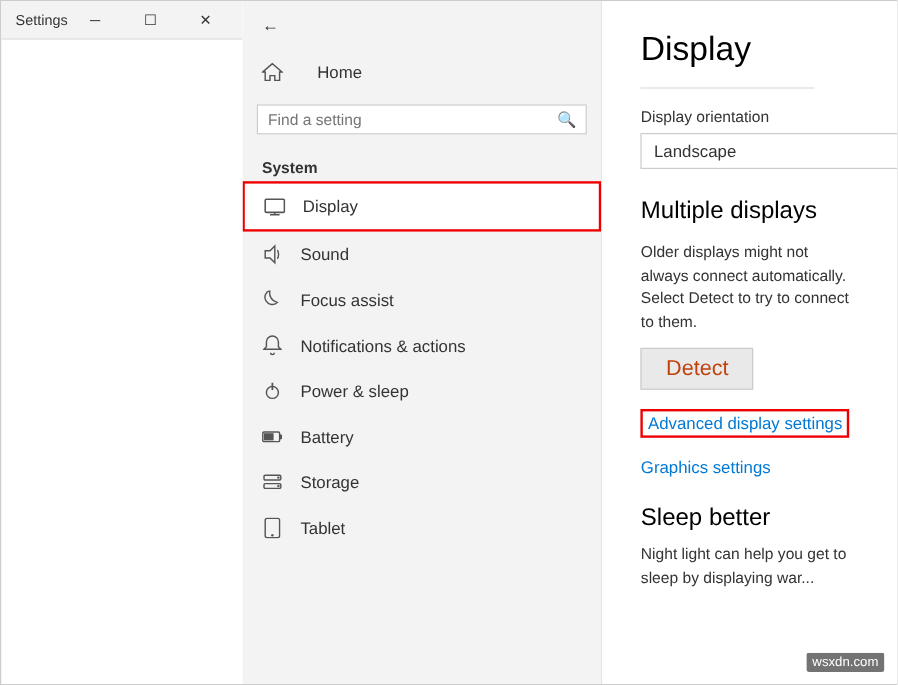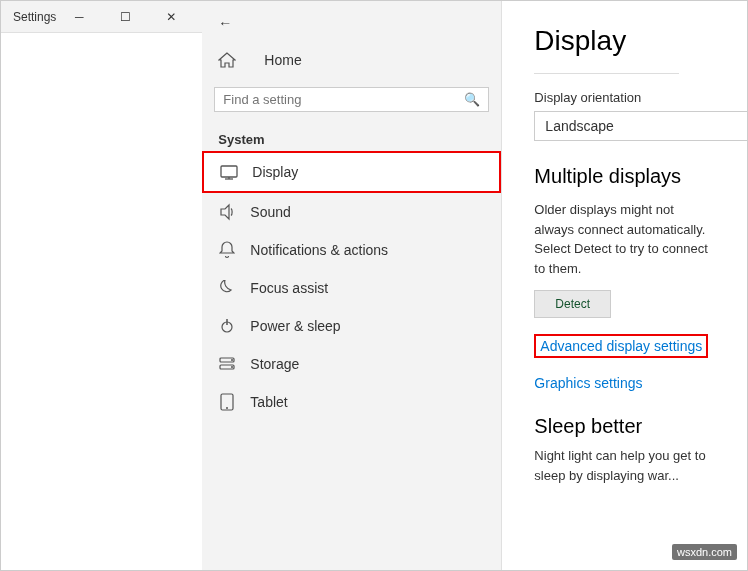--- a/index.html
+++ b/index.html
@@ -193,23 +193,23 @@
       font-size: 13px;
       color: #333;
       margin-bottom: 12px;
       line-height: 1.5;
       max-width: 380px;
     }
     .detect-btn {
       background: #e9e9e9;
       border: 1px solid #ccc;
       padding: 6px 20px;
-      font-size: 12px;
-      cursor: pointer;
-      color: #14532d;
+      font-size: 18px;
+      cursor: pointer;
+      color: #c2410c;
       margin-bottom: 16px;
     }
     .advanced-link {
       color: #0078d4;
       font-size: 14px;
       cursor: pointer;
       text-decoration: none;
       display: inline-block;
       margin-bottom: 8px;
       border: 2px solid #e00;
@@ -301,47 +301,57 @@
           <svg width="18" height="18" viewBox="0 0 18 18">
             <polygon points="3,6 7,6 11,2 11,16 7,12 3,12" fill="none" stroke="#555" stroke-width="1.2"></polygon>
             <path d="M13 5.5c1.5 1 1.5 6 0 7" fill="none" stroke="#555" stroke-width="1.2"></path>
           </svg>
         </span>
         <span>Sound</span>
       </div>
 
       <div class="sidebar-item">
         <span class="sidebar-item-icon">
+          <svg width="16" height="16" viewBox="0 0 16 16">
+            <path d="M12 10a6 6 0 1 1-6-10A8 8 0 0 0 12 10z" fill="none" stroke="#555" stroke-width="1.2"></path>
+          </svg>
+        </span>
+        <span>Focus assist</span>
+      </div>
+
+      <div class="sidebar-item">
+        <span class="sidebar-item-icon">
           <svg width="16" height="18" viewBox="0 0 16 18">
             <path d="M8 1a5 5 0 0 0-5 5v4l-2 2h14l-2-2V6a5 5 0 0 0-5-5z" fill="none" stroke="#555" stroke-width="1.2"></path>
             <path d="M6.5 15a1.5 1.5 0 0 0 3 0" fill="none" stroke="#555" stroke-width="1.2"></path>
           </svg>
         </span>
         <span>Notifications &amp; actions</span>
       </div>
 
       <div class="sidebar-item">
         <span class="sidebar-item-icon">
           <svg width="16" height="16" viewBox="0 0 16 16">
-            <path d="M12 10a6 6 0 1 1-6-10A8 8 0 0 0 12 10z" fill="none" stroke="#555" stroke-width="1.2"></path>
-          </svg>
-        </span>
-        <span>Focus assist</span>
-      </div>
-
-      <div class="sidebar-item">
-        <span class="sidebar-item-icon">
-          <svg width="16" height="16" viewBox="0 0 16 16">
             <circle cx="8" cy="9" r="5" fill="none" stroke="#555" stroke-width="1.2"></circle>
             <line x1="8" y1="1" x2="8" y2="7" stroke="#555" stroke-width="1.5"></line>
           </svg>
         </span>
         <span>Power &amp; sleep</span>
       </div>
 
+      <div class="sidebar-item">
+        <span class="sidebar-item-icon">
+          <svg width="18" height="12" viewBox="0 0 18 12">
+            <rect x="1" y="2" width="14" height="8" rx="1" fill="none" stroke="#555" stroke-width="1.2"></rect>
+            <rect x="15" y="4" width="2" height="4" rx="0.5" fill="#555"></rect>
+            <rect x="2" y="3" width="8" height="6" fill="#555"></rect>
+          </svg>
+        </span>
+        <span>Battery</span>
+      </div>
 
       <div class="sidebar-item">
         <span class="sidebar-item-icon">
           <svg width="16" height="16" viewBox="0 0 16 16">
             <rect x="1" y="2" width="14" height="4" rx="1" fill="none" stroke="#555" stroke-width="1.2"></rect>
             <rect x="1" y="9" width="14" height="4" rx="1" fill="none" stroke="#555" stroke-width="1.2"></rect>
             <circle cx="13" cy="4" r="1" fill="#555"></circle>
             <circle cx="13" cy="11" r="1" fill="#555"></circle>
           </svg>
         </span>

